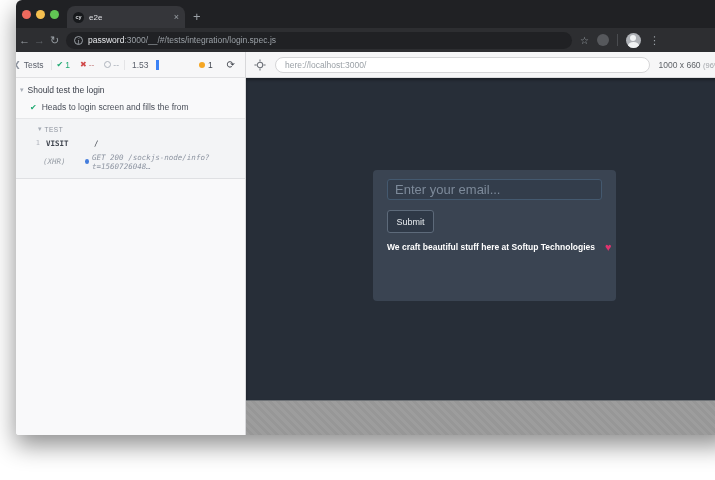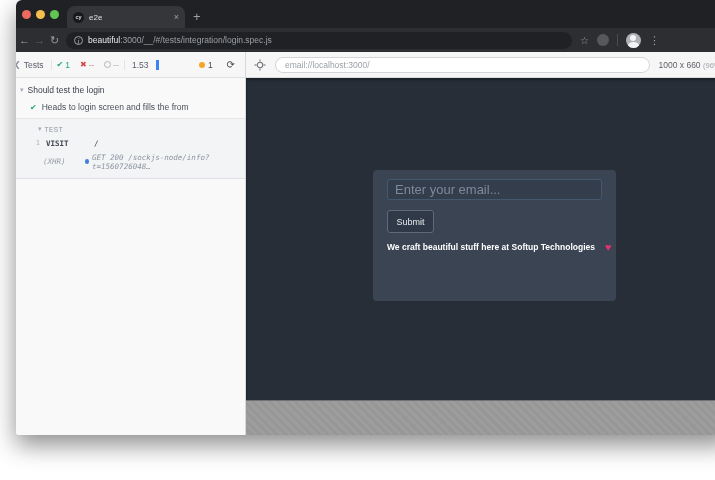--- a/index.html
+++ b/index.html
@@ -122,21 +122,21 @@
     </div>
     <span class="newtab">+</span>
   </div>
 
   <div class="toolbar">
     <span class="nav-ico back">←</span>
     <span class="nav-ico dim">→</span>
     <span class="nav-ico">↻</span>
     <div class="omnibox">
       <span class="info-ico">i</span>
-      <span class="url"><b>beautiful</b><span>:3000/__/#/tests/integration/login.spec.js</span></span>
+      <span class="url"><b>password</b><span>:3000/__/#/tests/integration/login.spec.js</span></span>
     </div>
     <div class="tool-actions">
       <span class="star">☆</span>
       <span class="ext-ico"></span>
       <span class="sep-v"></span>
       <span class="avatar"></span>
       <span class="menu-dots">⋮</span>
     </div>
   </div>
 
@@ -197,21 +197,21 @@
 
     <div class="stage">
       <div class="stage-header">
         <svg class="crosshair" viewBox="0 0 14 14">
           <circle cx="7" cy="7" r="3.2" fill="none" stroke="#6b6f76" stroke-width="1.2"></circle>
           <line x1="7" y1="0.5" x2="7" y2="3" stroke="#6b6f76" stroke-width="1.2"></line>
           <line x1="7" y1="11" x2="7" y2="13.5" stroke="#6b6f76" stroke-width="1.2"></line>
           <line x1="0.5" y1="7" x2="3" y2="7" stroke="#6b6f76" stroke-width="1.2"></line>
           <line x1="11" y1="7" x2="13.5" y2="7" stroke="#6b6f76" stroke-width="1.2"></line>
         </svg>
-        <div class="stage-url">email://localhost:3000/</div>
+        <div class="stage-url">here://localhost:3000/</div>
         <span class="viewport">
           <span>1000 x 660</span>
           <span class="pct">(96%)</span>
         </span>
       </div>
 
       <div class="app">
         <div class="login-card">
           <div class="field">
             <input class="input" type="text" placeholder="Enter your email..." style="">

